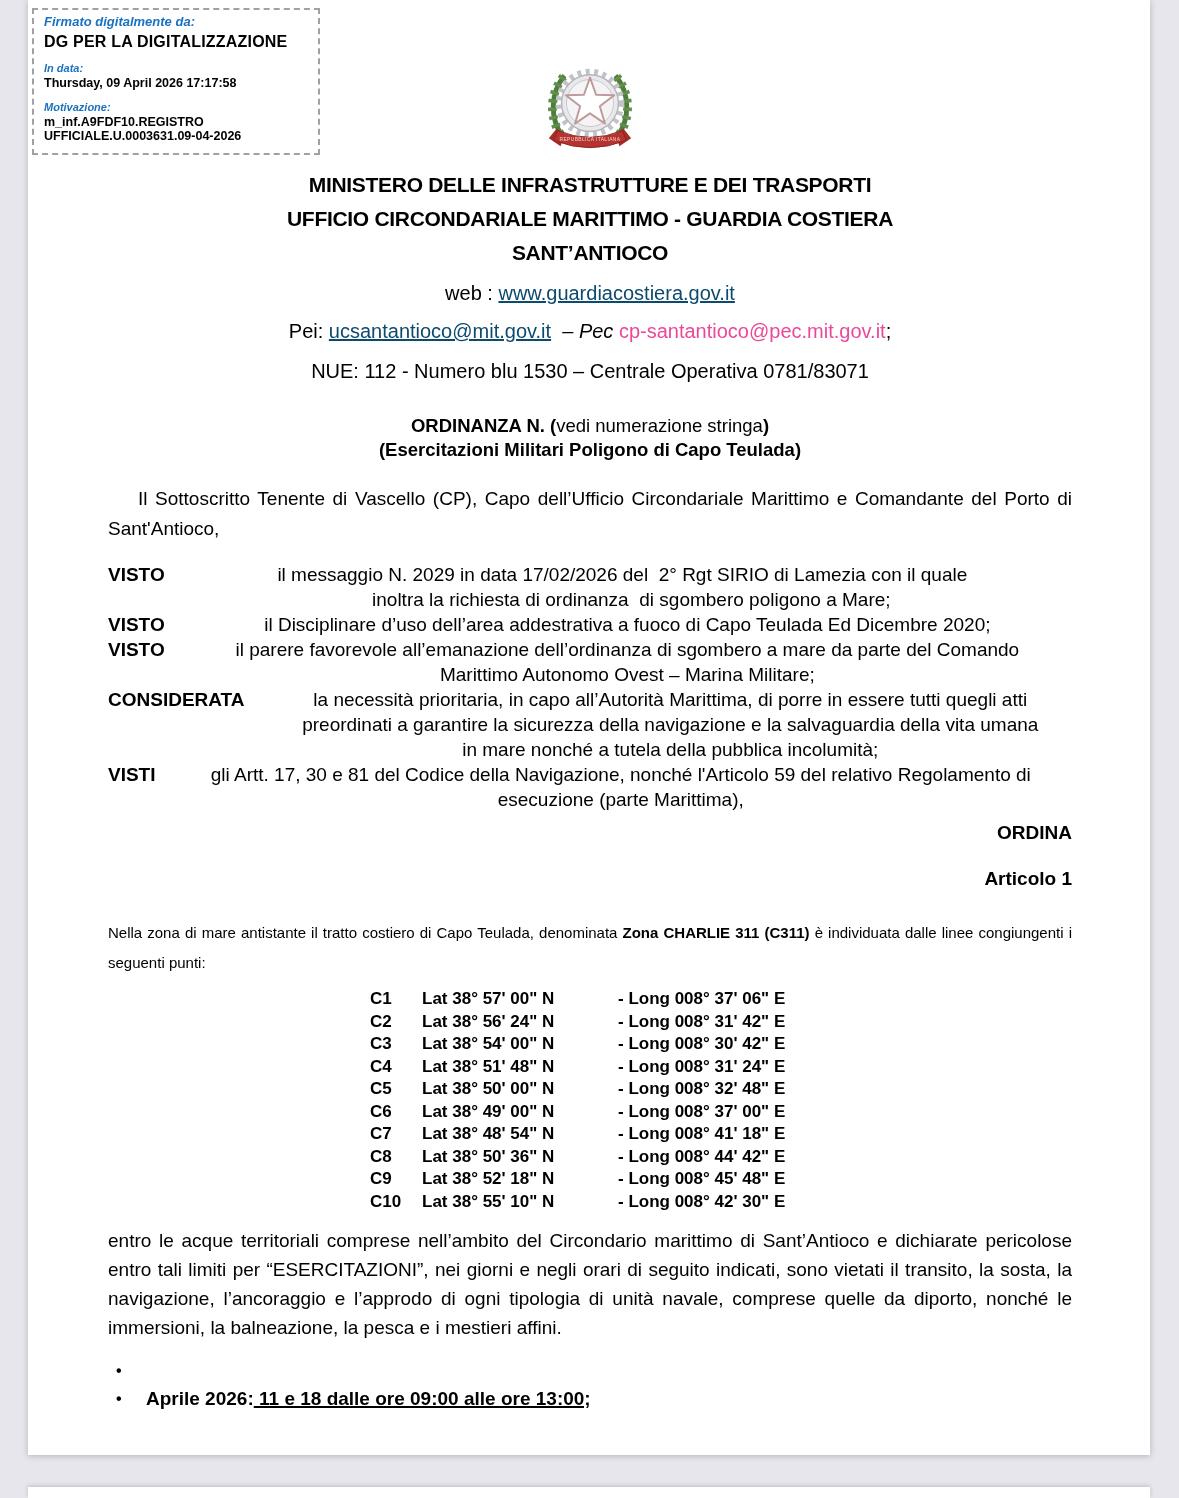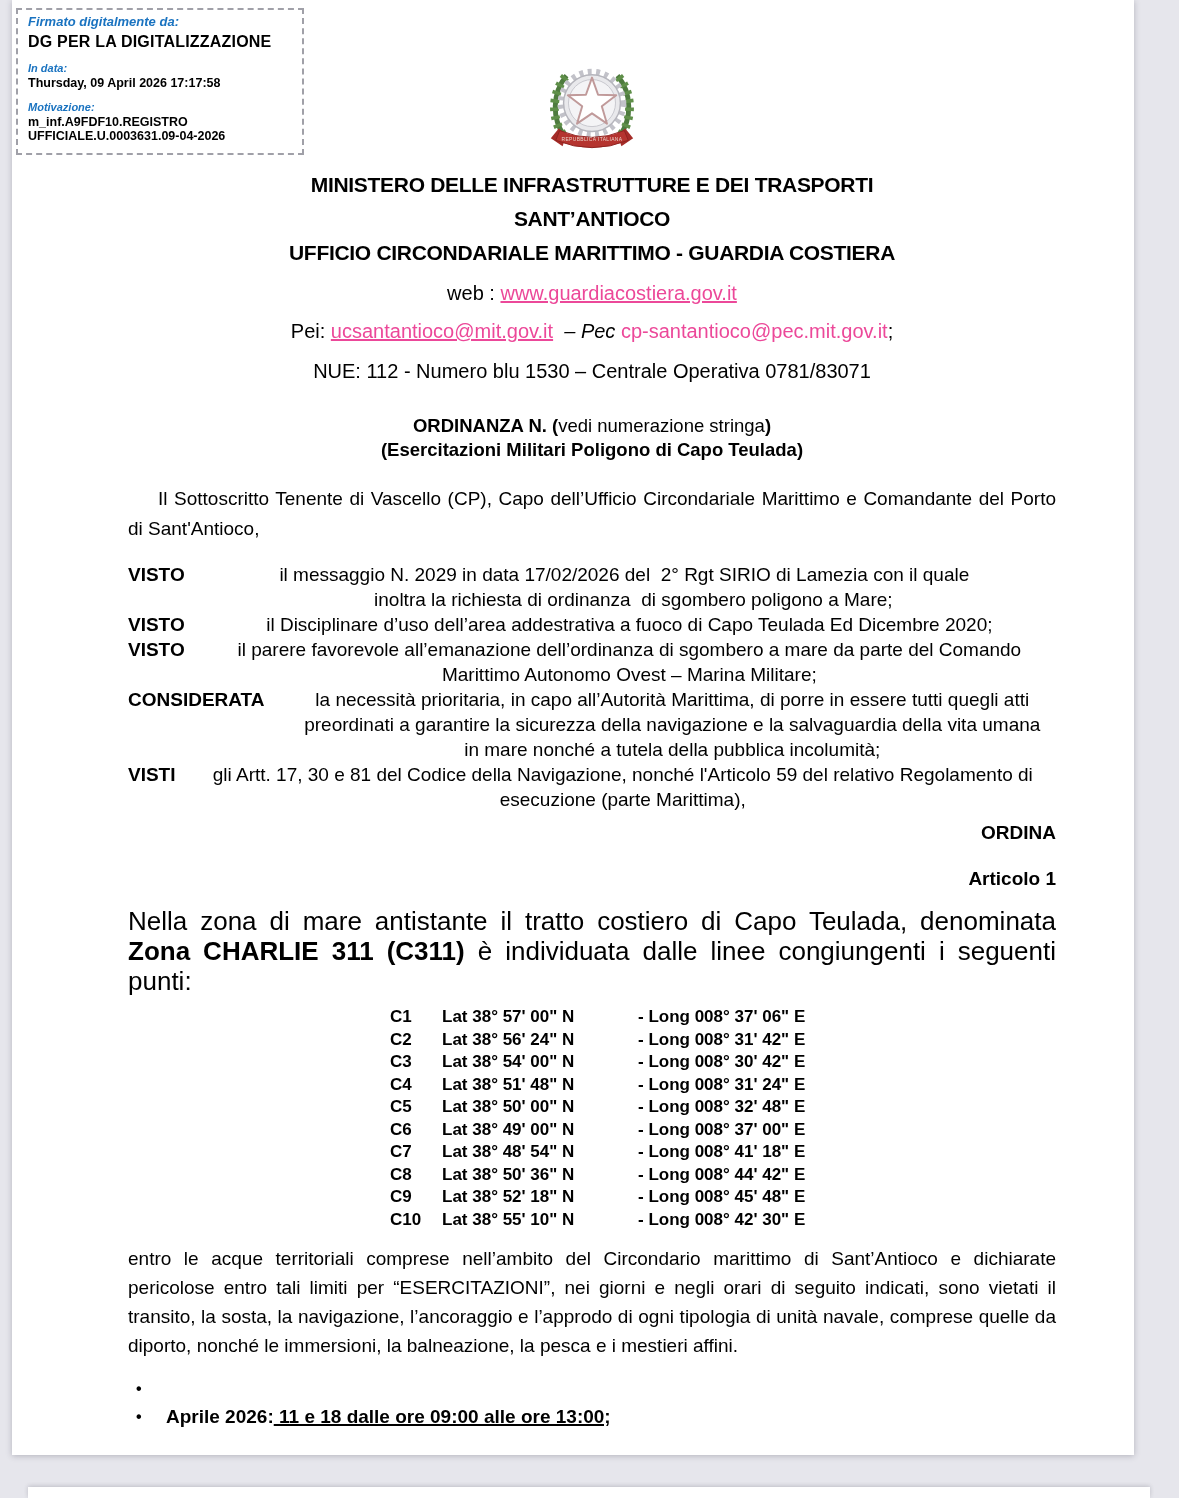--- a/index.html
+++ b/index.html
@@ -5,26 +5,26 @@
   html,body{margin:0;padding:0;}
   body{
     width:1179px;height:1498px;
     background:#e6e6ec;
     font-family:"Liberation Sans", sans-serif;
     color:#000;
     position:relative;
     overflow:hidden;
   }
   .page{
-    position:absolute;left:12px;top:0;
+    position:absolute;left:28px;top:0;
     width:1122px;height:1455px;
     background:#ffffff;
     box-shadow:0 1px 6px rgba(50,50,70,.28);
     box-sizing:border-box;
-    padding:0 78px 0 116px;
+    padding:0 78px 0 80px;
   }
   .page2{
     position:absolute;left:28px;top:1487px;
     width:1122px;height:11px;
     background:#ffffff;
     box-shadow:0 -1px 4px rgba(50,50,70,.22);
   }
   
   .stamp{
     position:absolute;left:4px;top:8px;
@@ -39,38 +39,38 @@
   .stamp .name{font-size:16px;font-weight:bold;margin-top:3px;letter-spacing:.2px;}
   .stamp .val{font-size:12.5px;font-weight:bold;margin-top:1px;}
   
   .emblem-wrap{margin:0 auto;padding-top:56px;text-align:center;line-height:0;}
   
   .h-line{text-align:center;font-weight:bold;font-size:21px;line-height:26px;letter-spacing:-.3px;margin-top:8px;}
   .h-line.first{margin-top:14px;}
   .web-line{margin-top:14px;text-align:center;font-size:20px;line-height:26px;}
   .pei-line{margin-top:12px;text-align:center;font-size:20px;line-height:26px;}
   .nue-line{margin-top:14px;text-align:center;font-size:20px;line-height:26px;}
-  a.link{color:#ec4899;text-decoration:underline;cursor:pointer;}
+  a.link{color:#0c4a6e;text-decoration:underline;cursor:pointer;}
   .blue-plain{color:#ec4899;text-decoration:none;}
   
   .ord-block{margin-top:30px;text-align:center;font-size:18.5px;line-height:24px;font-weight:bold;}
   .ord-block .reg{font-weight:normal;}
   
   .intro{margin-top:22px;font-size:19px;line-height:30px;text-align:justify;text-indent:30px;}
   .preamble{margin-top:18px;font-size:19px;line-height:25px;}
   .pre-item{display:flex;align-items:flex-start;text-align:center;}
   .pre-label{font-weight:bold;flex:none;white-space:pre;}
   .pre-text{flex:1;}
   .pre-text div{white-space:pre-wrap;}
   .g8{margin-left:8px;}  .g14{margin-left:14px;}
   .g18{margin-left:18px;} .g24{margin-left:24px;}
   .indent-plus{padding-left:18px;}
   .center-bold{margin-top:8px;text-align:right;font-weight:bold;font-size:19px;line-height:26px;}
   .center-bold.art{margin-top:20px;}
-  .zone-para{margin-top:14px;font-size:26px;line-height:30px;text-align:justify;}
+  .zone-para{margin-top:26px;font-size:15px;line-height:30px;text-align:justify;}
   .zone-para b{font-weight:bold;}
   .coords{margin-top:10px;margin-left:262px;font-size:17px;font-weight:bold;line-height:22.5px;}
   .coord-row{display:flex;}
   .pt-id{width:52px;flex:none;}
   .pt-lat{width:196px;flex:none;}
   .pt-long{flex:none;}
   .closing{margin-top:13px;font-size:19px;line-height:29px;text-align:justify;}
   .bullets{margin-top:15px;font-size:19px;line-height:28px;font-weight:bold;}
   .bullet-row{display:flex;}
   .bullet-dot{flex:none;width:30px;padding-left:8px;font-size:16px;}
@@ -107,22 +107,22 @@
       <path d="M50,22 L56.2,39.5 L74.7,40 L60,51.2 L65.3,69 L50,58.5 L34.7,69 L40,51.2 L25.3,40 L43.8,39.5 Z" fill="#ffffff" stroke="#c09a9a" stroke-width="2" stroke-linejoin="round"></path>
 
       <path d="M8,84 L16,74 L24,80 L20,92 Z" fill="#a52c28"></path>
       <path d="M92,84 L84,74 L76,80 L80,92 Z" fill="#a52c28"></path>
       <path d="M13,86 Q50,101 87,86 L83,76 Q50,90 17,76 Z" fill="#b5342f" stroke="#8e221f" stroke-width="1"></path>
       <text x="50" y="87" text-anchor="middle" font-size="5" fill="#ead3c8" letter-spacing="0.4">REPUBBLICA ITALIANA</text>
     </svg>
   </div>
 
   <div class="h-line first">MINISTERO DELLE INFRASTRUTTURE E DEI TRASPORTI</div>
+  <div class="h-line">UFFICIO CIRCONDARIALE MARITTIMO - GUARDIA COSTIERA</div>
   <div class="h-line">SANT’ANTIOCO</div>
-  <div class="h-line">UFFICIO CIRCONDARIALE MARITTIMO - GUARDIA COSTIERA</div>
 
   <div class="web-line"><span>web : </span><a class="link">www.guardiacostiera.gov.it</a></div>
 
   <div class="pei-line"><span>Pei: </span><a class="link">ucsantantioco@mit.gov.it</a><span style="white-space:pre;font-style:italic;">  – Pec </span><a class="blue-plain">cp-santantioco@pec.mit.gov.it</a><span>;</span></div>
 
   <div class="nue-line">NUE: 112 - Numero blu 1530 – Centrale Operativa 0781/83071</div>
 
   <div class="ord-block">
     <div><span>ORDINANZA N. (</span><span class="reg">vedi numerazione stringa</span><span>)</span></div>
     <div>(Esercitazioni Militari Poligono di Capo Teulada)</div>

